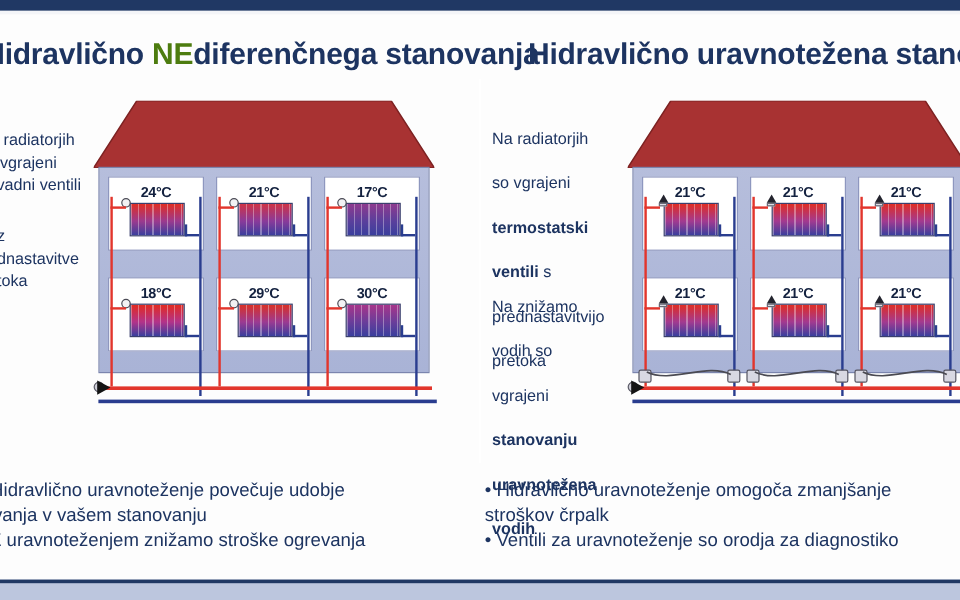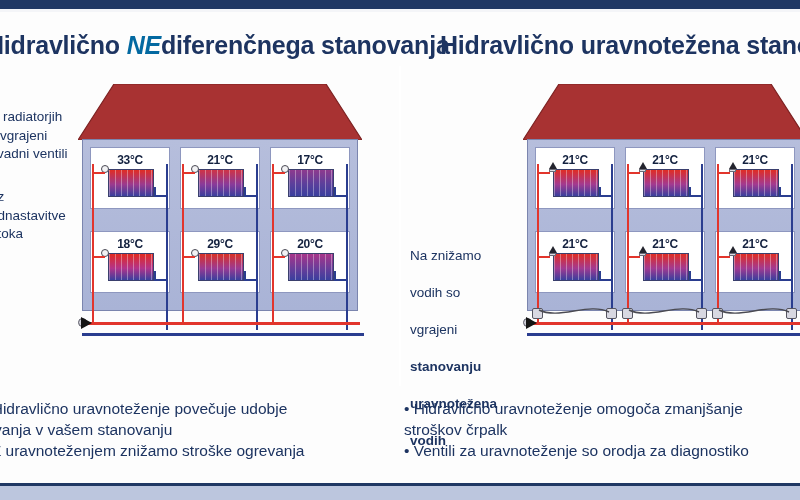--- a/index.html
+++ b/index.html
@@ -18,21 +18,21 @@
   .frame-bottom{position:absolute;left:0;bottom:0;width:800px;height:14px;background:#bcc6de;border-top:3px solid #203864;}
 
   
   .title{
     position:absolute;top:28px;height:34px;line-height:34px;
     font-size:25px;font-weight:bold;letter-spacing:-0.2px;
     color:#1d3461;white-space:nowrap;
   }
   .title.left{left:-14px;width:420px;}
   .title.right{left:440px;width:400px;}
-  .title .neg{color:#0369a1;font-style:italic;}
+  .title .neg{color:#4d7c0f;}
 
   
   .divider{position:absolute;left:399px;top:66px;width:2px;height:320px;background:#ffffff;}
 
   
   .side-text{
     position:absolute;font-size:13.5px;line-height:18.5px;color:#1d3461;
     white-space:pre-line;
   }
   .side-text b{font-weight:bold;}
@@ -110,39 +110,47 @@
   <div class="title right">Hidravlično uravnotežena stanovanja</div>
 
   <div class="divider"></div>
 
   <div class="side-text" style="left:-18px;top:108px;width:96px;">Na radiatorjih
 so vgrajeni
 navadni ventili</div>
   <div class="side-text" style="left:-22px;top:188px;width:110px;">brez prednastavitve
 pretoka</div>
 
+  <div class="side-text" style="left:410px;top:88px;width:112px;">
+    <span>Na radiatorjih</span><br>
+    <span>so vgrajeni</span><br>
+    <b>termostatski</b><br>
+    <b>ventili</b><span> s</span><br>
+    <span>prednastavitvijo</span><br>
+    <span>pretoka</span>
+  </div>
 
   <div class="side-text" style="left:410px;top:228px;width:118px;">
     <span>Na znižamo</span><br>
     <span>vodih so</span><br>
     <span>vgrajeni</span><br>
     <b>stanovanju</b><br>
     <b>uravnotežena</b><br>
     <b>vodih</b>
   </div>
 
   <div class="house" id="house-left">
     <div class="roof" style="left:78px;top:84px;">
       <svg width="284" height="56" class="roof-shape">
           <polygon points="0,56 36,0 248,0 284,56" fill="#a83232" stroke="#7d2222" stroke-width="1.2"></polygon>
         </svg>
     </div>
     <div class="body" style="left:82px;top:139px;width:276px;height:172px;"></div>
   <div class="room" style="left: 90px; top: 147px; width: 80px; height: 62px;">
-        <div class="temp">33°C</div>
+        <div class="temp">24°C</div>
       </div>
       <div class="rad" style="left: 108px; top: 169px; width: 46px; height: 28px; --c1: #e02d24; --c2: #9c3a8e; --c3: #3a3f9e;"></div>
       <div class="valve-manual" style="left: 101px; top: 165px;"></div>
       <div class="pipe red" style="left: 92px; top: 172px; width: 13px; height: 2px;"></div>
       <div class="pipe blue" style="left: 154px; top: 195px; width: 12px; height: 2px;"></div>
       <div class="pipe blue" style="left: 154px; top: 187px; width: 2px; height: 10px;"></div>
       <div class="room" style="left: 180px; top: 147px; width: 80px; height: 62px;">
         <div class="temp">21°C</div>
       </div>
       <div class="rad" style="left: 198px; top: 169px; width: 46px; height: 28px; --c1: #cf3346; --c2: #8a3a9a; --c3: #3b3f9e;"></div>
@@ -168,21 +176,21 @@
       <div class="pipe blue" style="left: 154px; top: 271px; width: 2px; height: 10px;"></div>
       <div class="room" style="left: 180px; top: 231px; width: 80px; height: 62px;">
         <div class="temp">29°C</div>
       </div>
       <div class="rad" style="left: 198px; top: 253px; width: 46px; height: 28px; --c1: #d93026; --c2: #9c3a92; --c3: #3a3f9e;"></div>
       <div class="valve-manual" style="left: 191px; top: 249px;"></div>
       <div class="pipe red" style="left: 182px; top: 256px; width: 13px; height: 2px;"></div>
       <div class="pipe blue" style="left: 244px; top: 279px; width: 12px; height: 2px;"></div>
       <div class="pipe blue" style="left: 244px; top: 271px; width: 2px; height: 10px;"></div>
       <div class="room" style="left: 270px; top: 231px; width: 80px; height: 62px;">
-        <div class="temp">20°C</div>
+        <div class="temp">30°C</div>
       </div>
       <div class="rad" style="left: 288px; top: 253px; width: 46px; height: 28px; --c1: #a8358a; --c2: #6a3d9a; --c3: #3a3f9e;"></div>
       <div class="valve-manual" style="left: 281px; top: 249px;"></div>
       <div class="pipe red" style="left: 272px; top: 256px; width: 13px; height: 2px;"></div>
       <div class="pipe blue" style="left: 334px; top: 279px; width: 12px; height: 2px;"></div>
       <div class="pipe blue" style="left: 334px; top: 271px; width: 2px; height: 10px;"></div>
       <div class="pipe red" style="left: 92px; top: 164px; width: 2px; height: 158px;"></div>
       <div class="pipe blue" style="left: 166px; top: 164px; width: 2px; height: 166px;"></div>
       <div class="pipe red" style="left: 182px; top: 164px; width: 2px; height: 158px;"></div>
       <div class="pipe blue" style="left: 256px; top: 164px; width: 2px; height: 166px;"></div>

